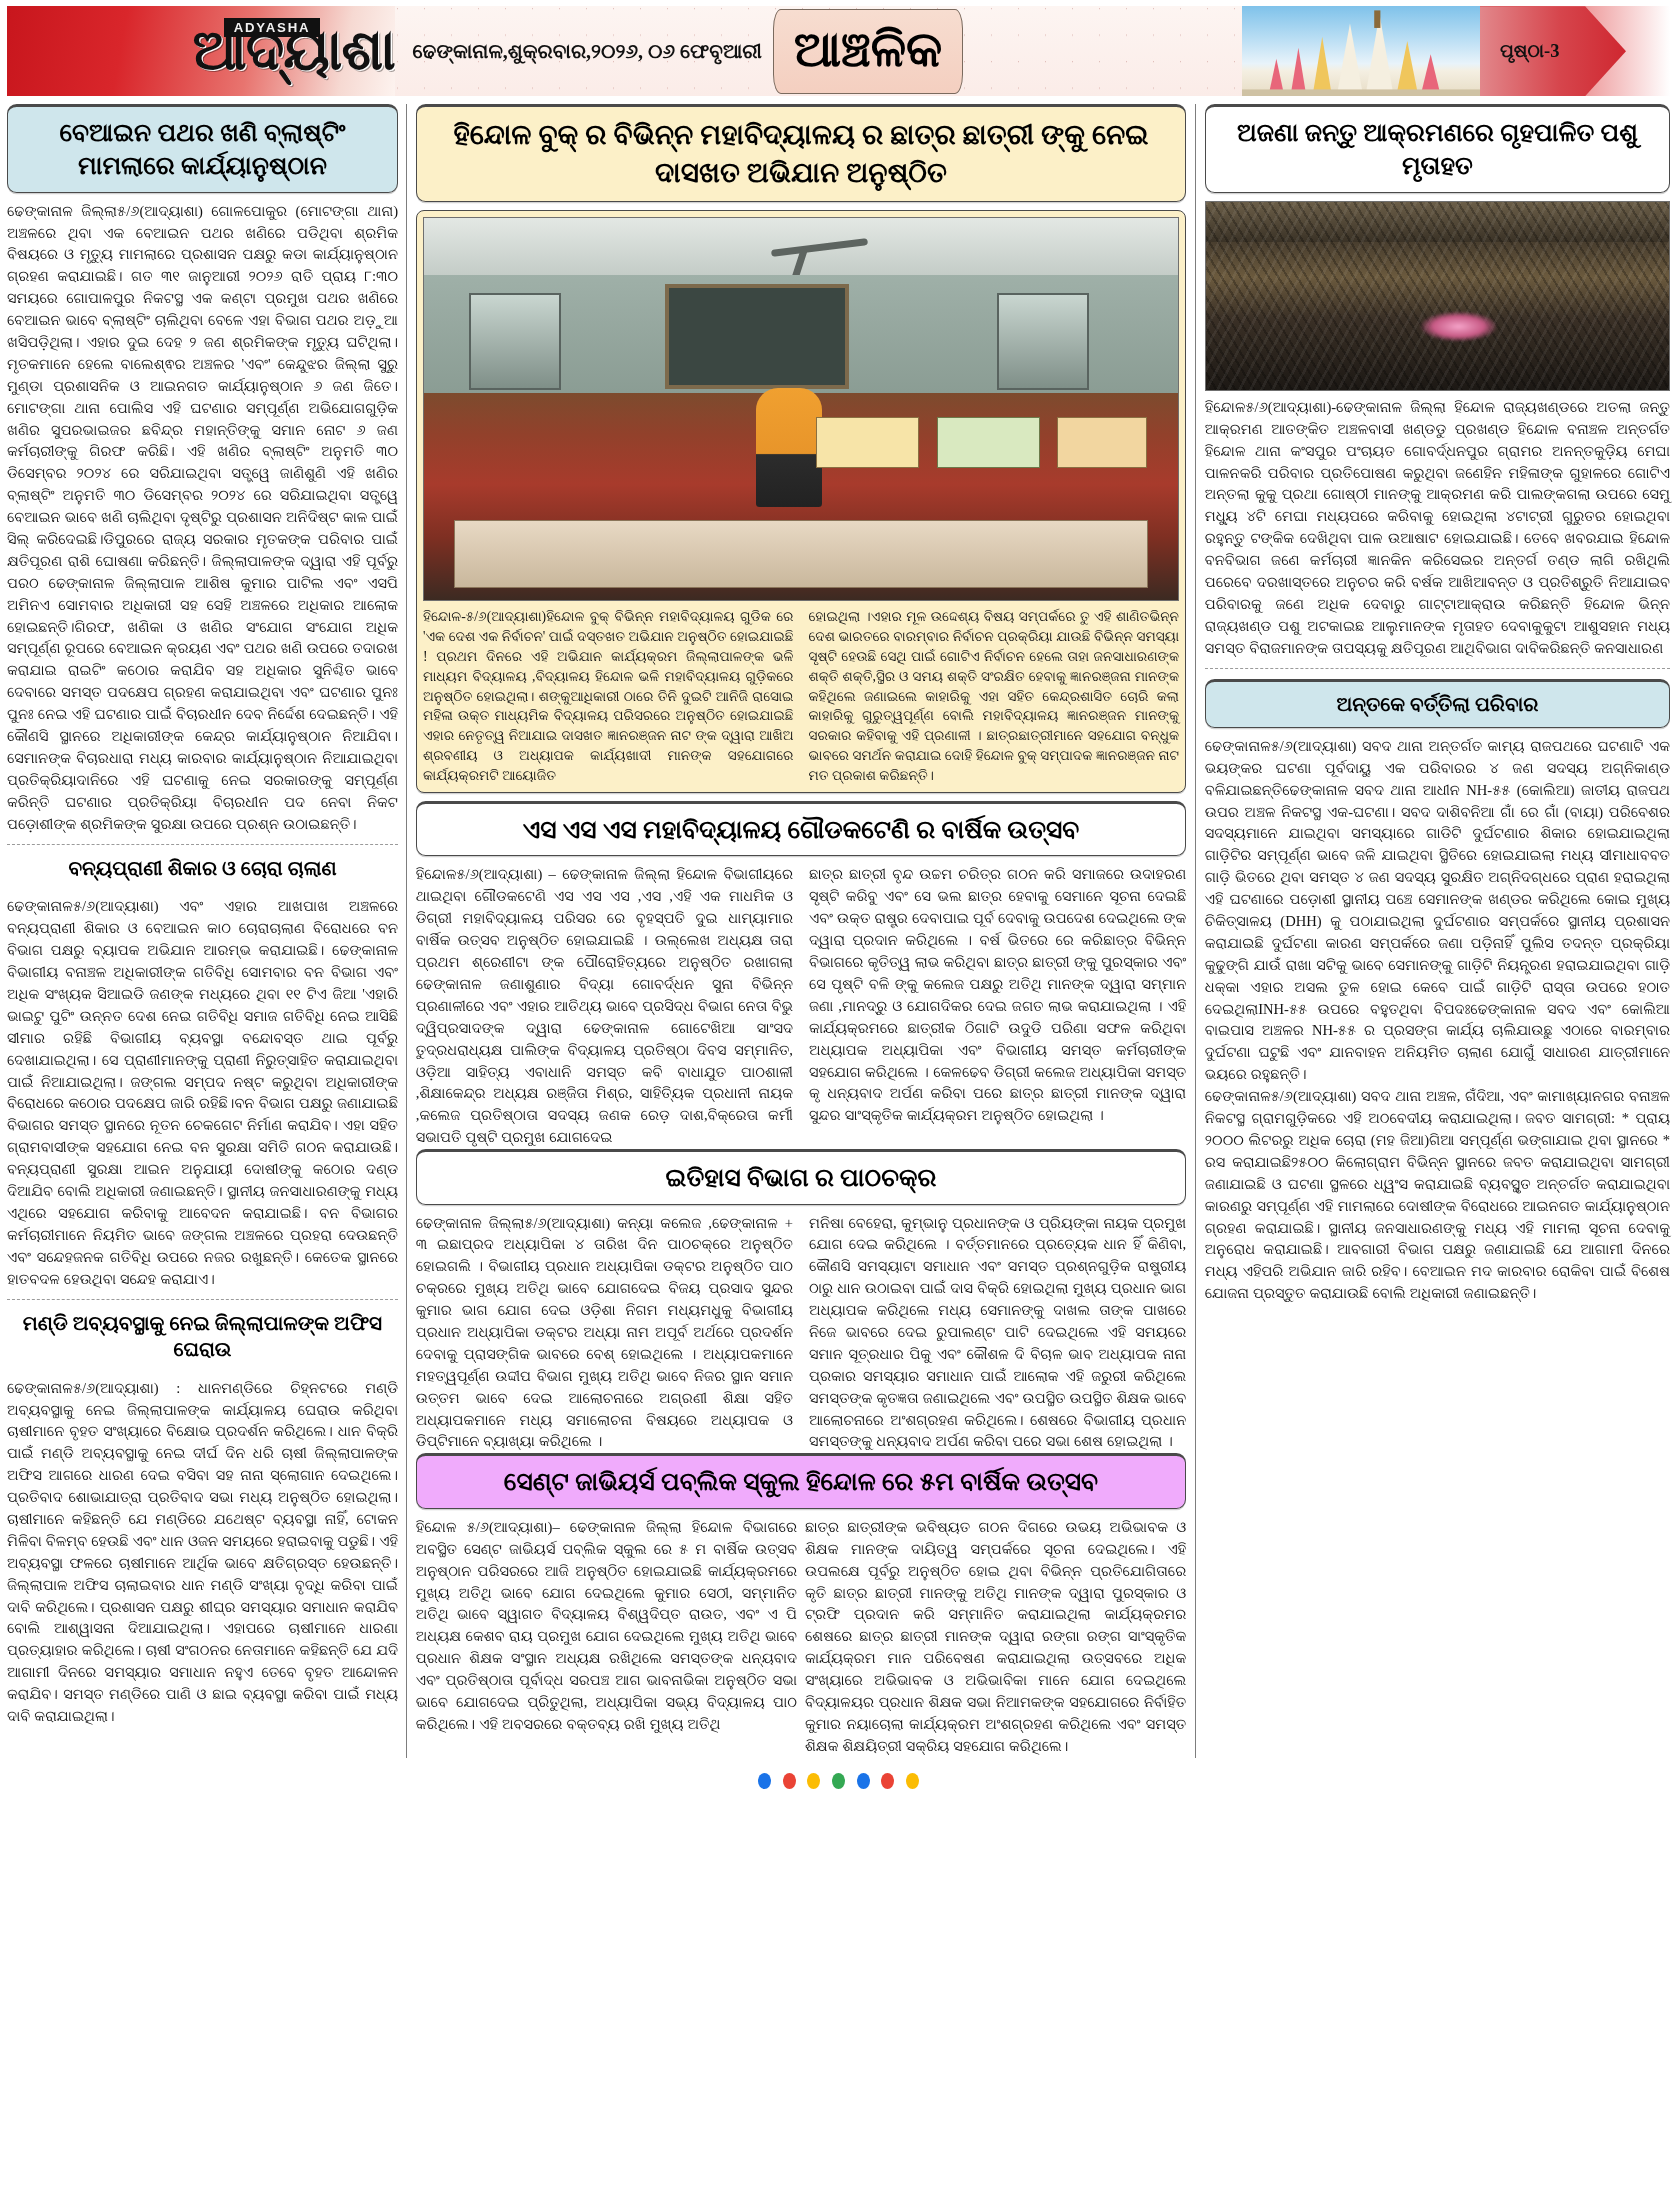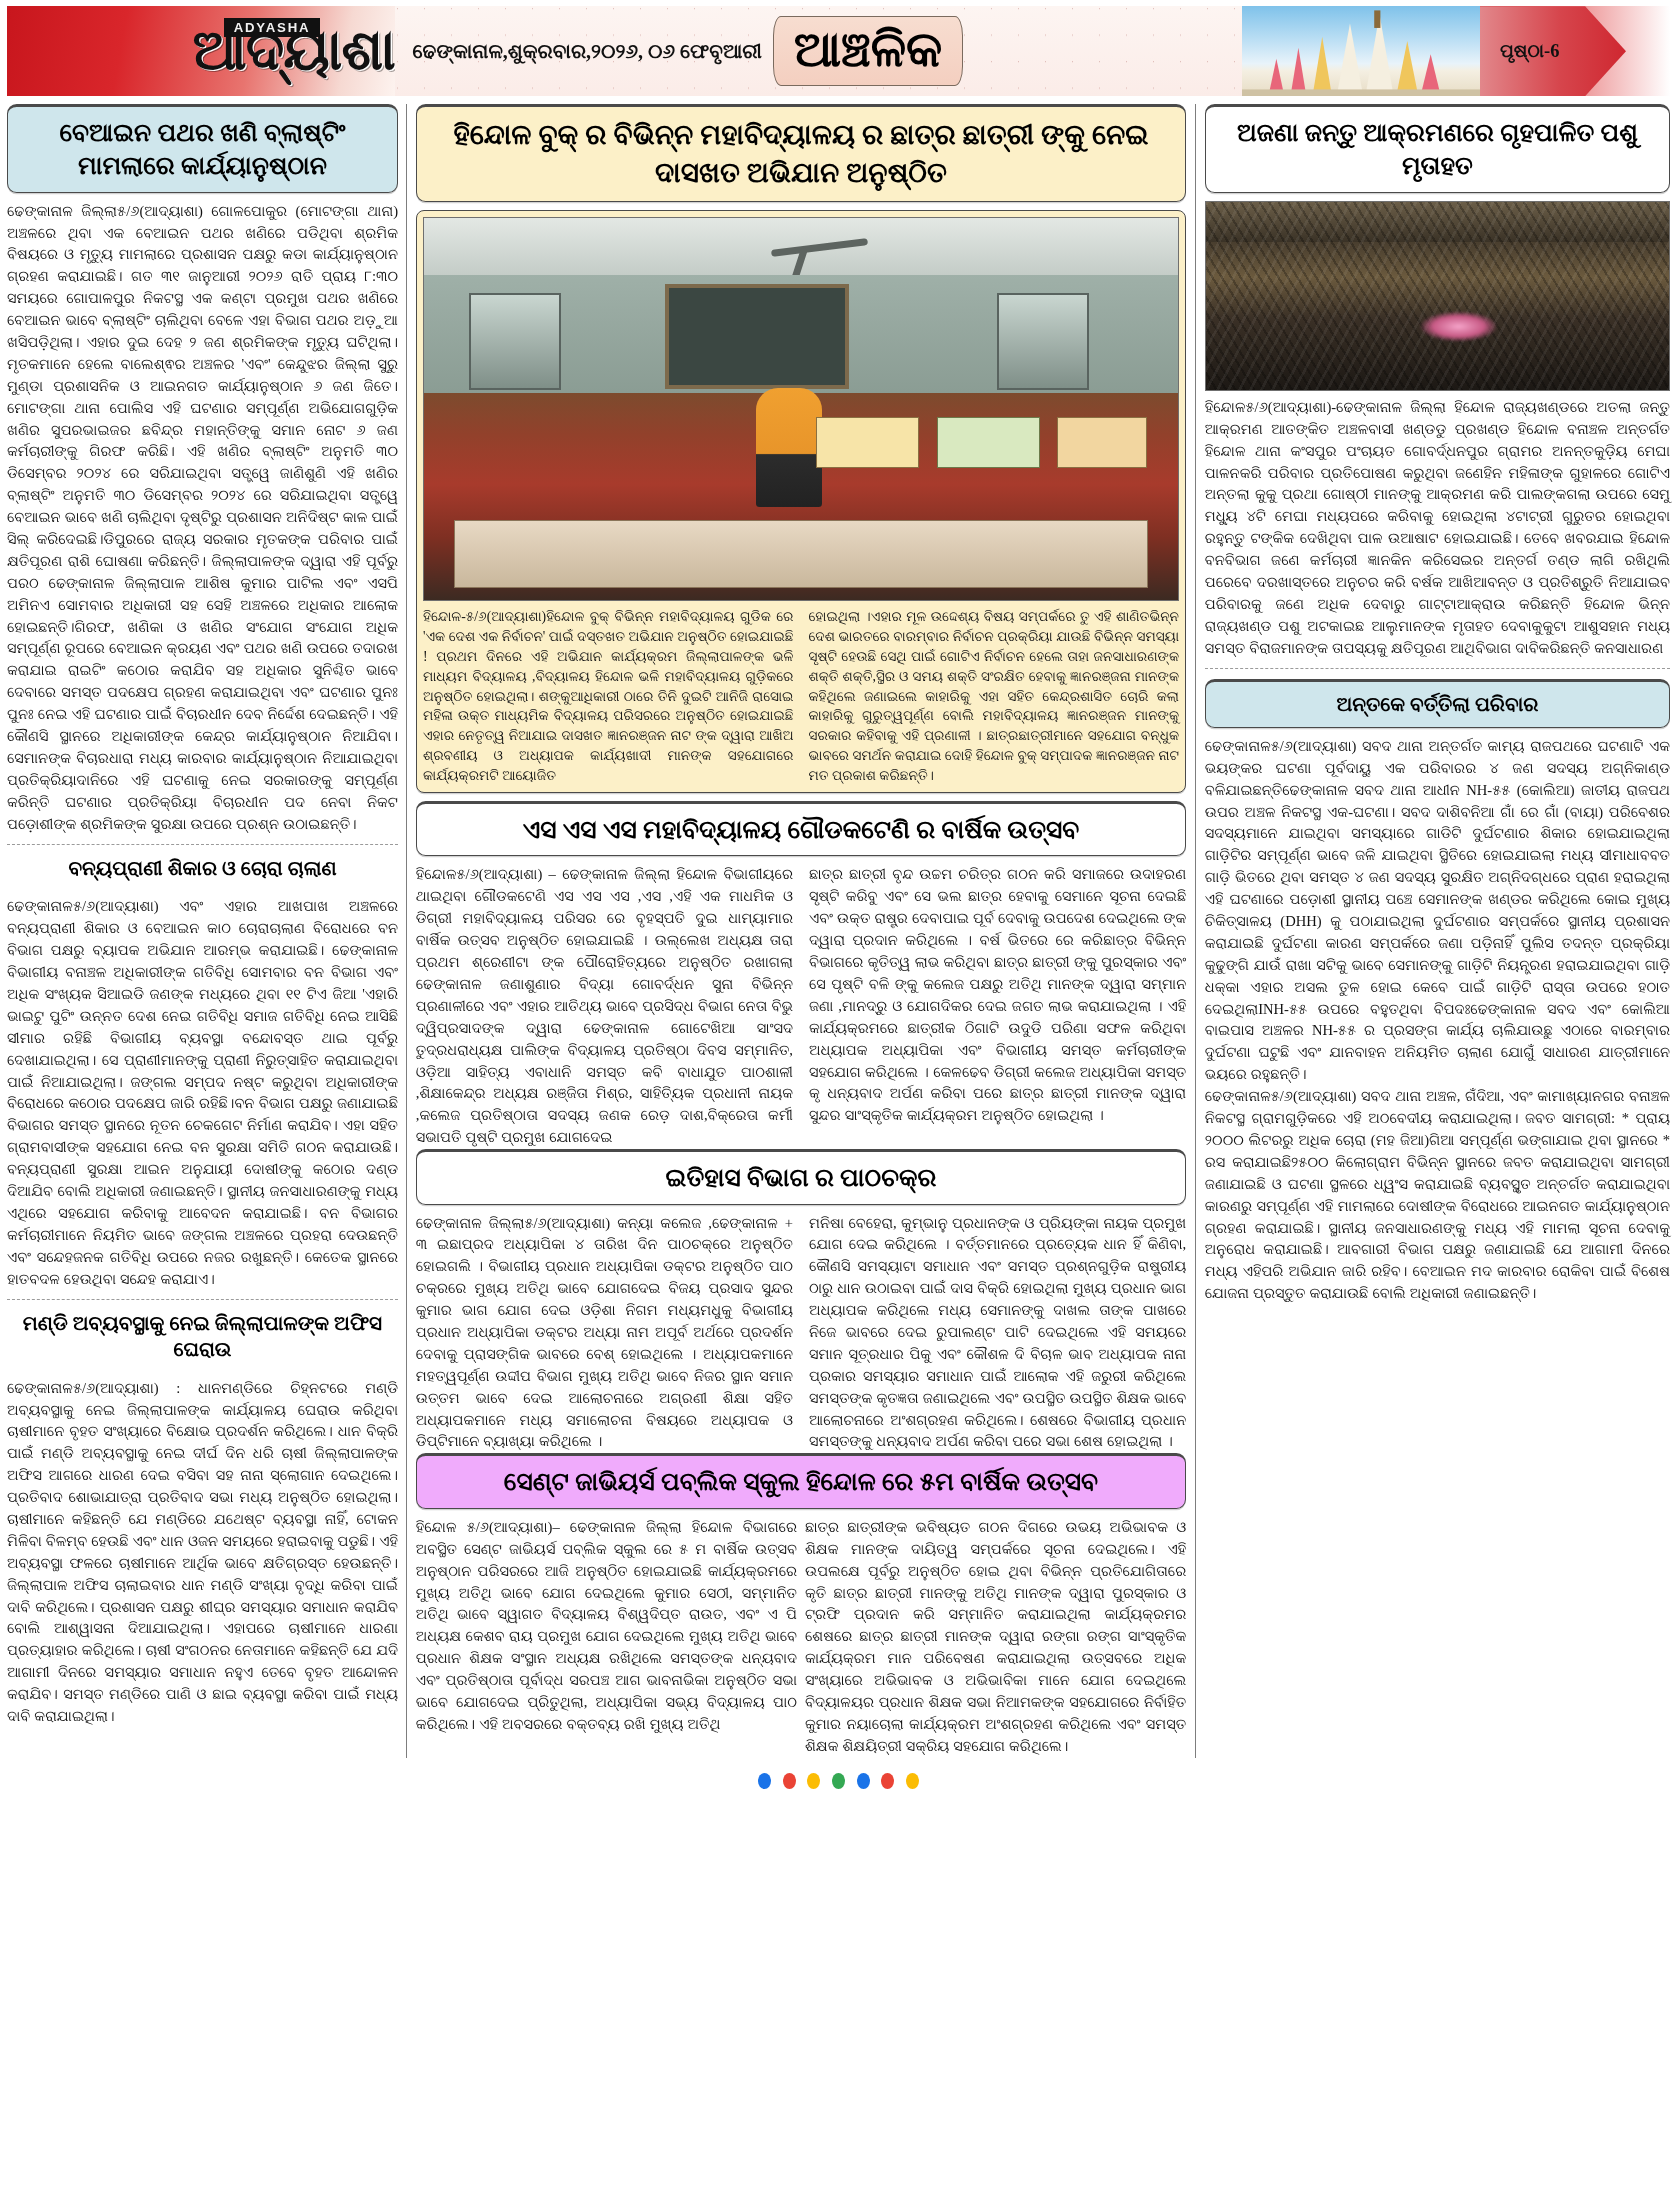--- a/index.html
+++ b/index.html
@@ -85,21 +85,21 @@
   .mh-anchalika{
     position:relative;
     margin-left:11.5px;
     background:linear-gradient(180deg,#f7ddd0 0%,#f4cfc0 100%);
     border:1.3px solid #7a6a5e;
     border-radius:8px/19.4px;
     padding:1.8px 19.4px 4.4px 19.4px;
     display:flex;
     align-items:center;
     justify-content:center;
-    height:70px;
+    height:85px;
     box-sizing:border-box;
   }
   .mh-anchalika span{
     font-size:49px;
     font-weight:bold;
     line-height:1;
     color:#000;
     font-family:"Liberation Serif","DejaVu Serif",serif;
   }
   .mh-temple{
@@ -271,21 +271,21 @@
         <polygon points="280,205 312,18 344,205" fill="#f5efe0"></polygon>
         <rect x="300" y="10" width="14" height="40" fill="#8a6a3a"></rect>
         <polygon points="350,205 375,80 400,205" fill="#f0c65c"></polygon>
         <polygon points="405,205 428,110 451,205" fill="#e8667a"></polygon>
         <rect x="0" y="190" width="540" height="15" fill="#cfc2a4"></rect>
       </svg>
     </div>
 
     <div class="mh-right">
       <div class="mh-pageno">
-        <span>ପୃଷ୍ଠା-6</span>
+        <span>ପୃଷ୍ଠା-3</span>
       </div>
     </div>
   </header>
 
   <div class="grid">
 
     <section class="col col-left">
 
       <article>
         <div class="hbox blue mid">

